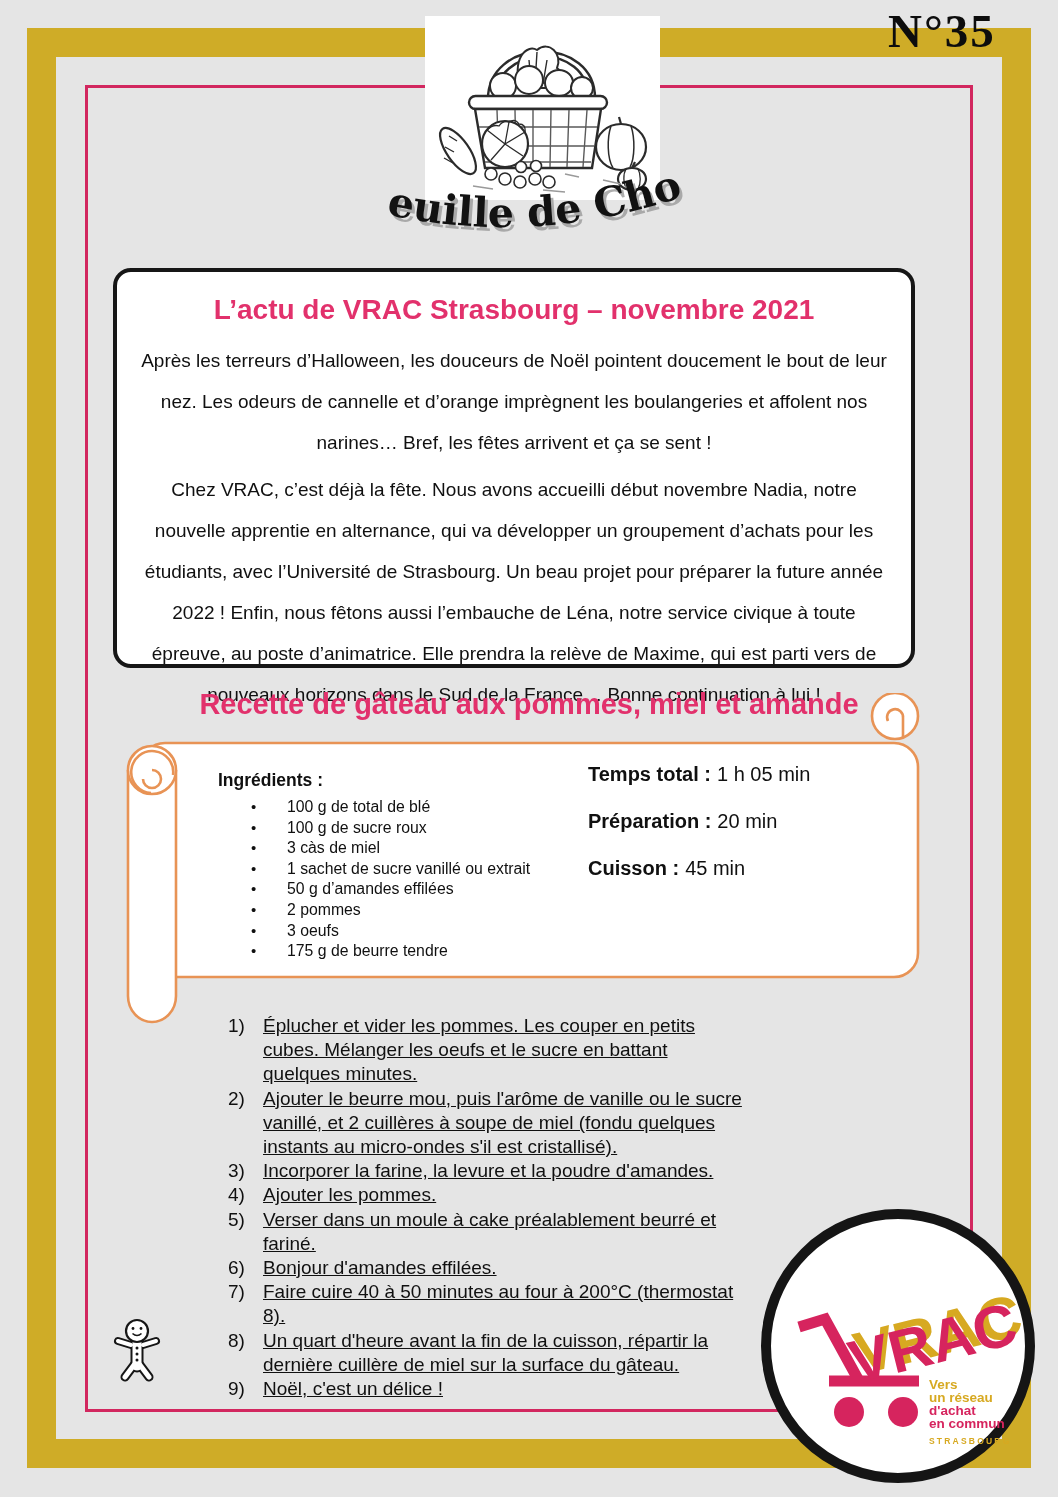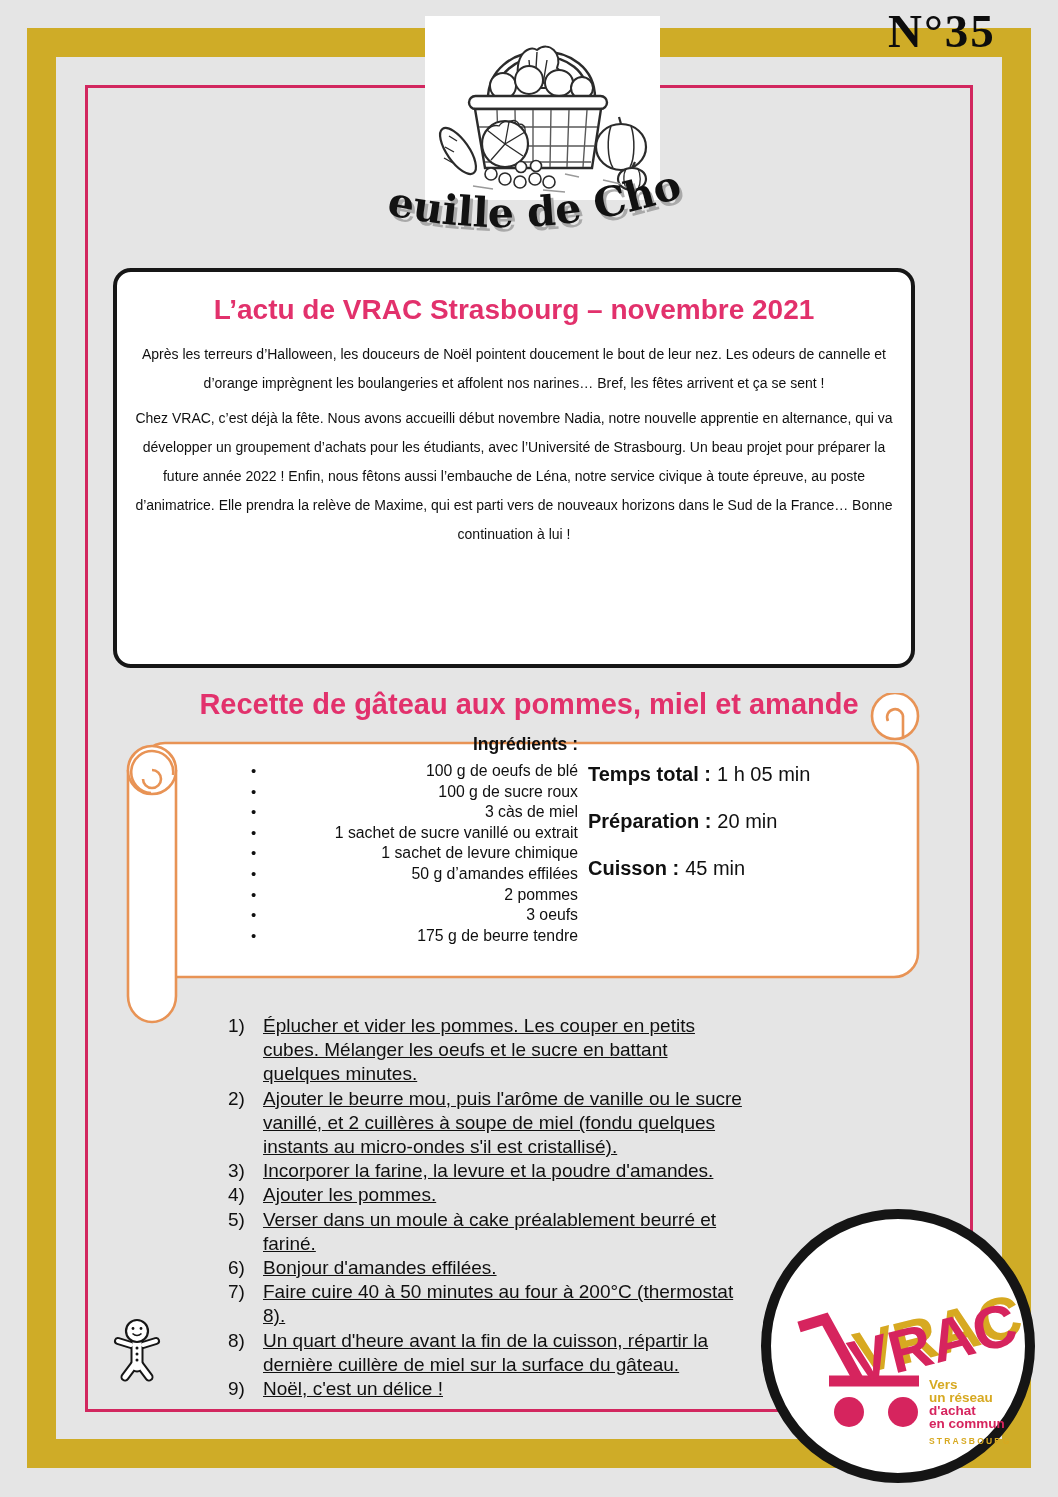--- a/index.html
+++ b/index.html
@@ -21,26 +21,26 @@
   .issue-number{position:absolute;left:888px;top:4px;width:160px;
         font-family:"Liberation Serif",serif;font-weight:bold;font-size:47px;
         letter-spacing:2px;color:#0d0d0d;}
   .basket{position:absolute;left:425px;top:16px;width:235px;height:184px;}
   .masthead{position:absolute;left:368px;top:170px;width:335px;height:80px;}
   .news-box{position:absolute;left:113px;top:268px;width:802px;height:400px;
         border:4px solid #161616;border-radius:18px;background:#fff;text-align:center;
         box-sizing:border-box;}
   .news-title{margin:22px auto 0;font-size:28px;font-weight:bold;color:var(--title-pink);}
   .news-greeting{margin:30px auto 0;font-size:30px;font-weight:bold;font-style:italic;color:#101010;}
-  .news-p{margin:14px auto 0;width:758px;font-size:14px;line-height:29px;color:#101010;}
+  .news-p{margin:14px auto 0;width:758px;font-size:19px;line-height:41px;color:#101010;}
   .news-p + .news-p{margin-top:6px;}
   .recipe-title{position:absolute;left:90px;top:688px;width:878px;text-align:center;
         font-size:29px;font-weight:bold;color:var(--title-pink);}
   .scroll{position:absolute;left:125px;top:693px;width:800px;height:345px;}
-  .ingredients{position:absolute;left:218px;top:734px;width:360px;text-align:right;}
+  .ingredients{position:absolute;left:218px;top:770px;width:360px;}
   .ing-heading{font-size:17.5px;font-weight:bold;margin:0 0 6px 0;color:#101010;}
   .ing-list{list-style:none;margin:0;padding:0;}
   .ing-list li{position:relative;padding-left:69px;font-size:15.8px;line-height:20.6px;color:#101010;}
   .ing-list li::before{content:"\2022";position:absolute;left:33px;top:0;font-size:15px;}
   .timing{position:absolute;left:588px;top:764px;width:310px;}
   .timing-row{margin-bottom:26px;font-size:20px;line-height:21px;color:#101010;}
   .t-label{font-weight:bold;}
   .t-value{margin-left:6px;}
   .steps{position:absolute;left:228px;top:1014px;width:517px;margin:0;padding:0;
         list-style:none;counter-reset:step;}
@@ -141,25 +141,24 @@
       <path d="M48,82 A21,21 0 1 0 26,100" fill="none"></path>
       <path d="M27,77 a9,9 0 1 1 -9,9" fill="none"></path>
       <circle cx="770" cy="23" r="23"></circle>
       <path d="M778,44 L778,25 a8,8 0 1 0 -15,3" fill="none"></path>
     </g>
   </svg>
 
   <div class="ingredients">
     <p class="ing-heading">Ingrédients :</p>
     <ul class="ing-list">
-      <li>100 g de oeufs de blé</li>
+      <li>100 g de total de blé</li>
       <li>100 g de sucre roux</li>
       <li>3 càs de miel</li>
       <li>1 sachet de sucre vanillé ou extrait</li>
-      <li>1 sachet de levure chimique</li>
       <li>50 g d’amandes effilées</li>
       <li>2 pommes</li>
       <li>3 oeufs</li>
       <li>175 g de beurre tendre</li>
     </ul>
   </div>
 
   <div class="timing">
     <div class="timing-row">
       <span class="t-label">Temps total :</span><span class="t-value">1 h 05 min</span>

